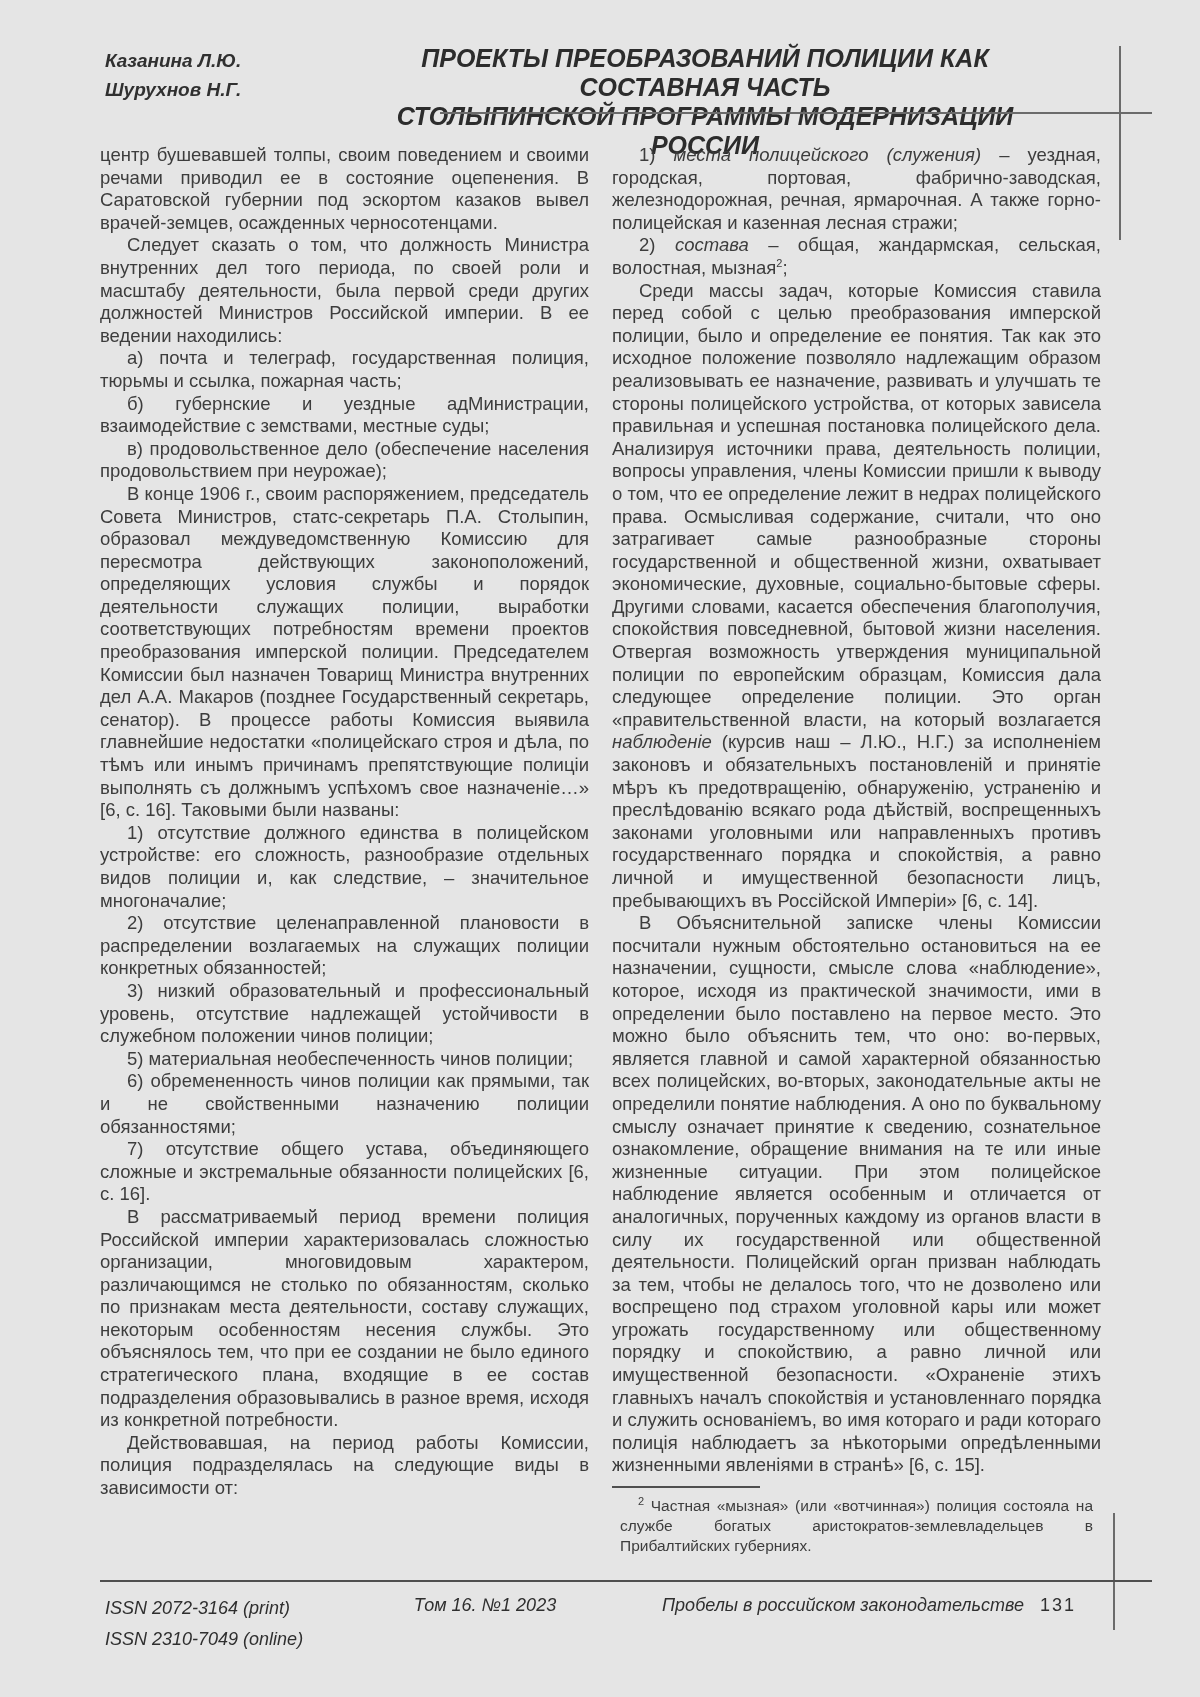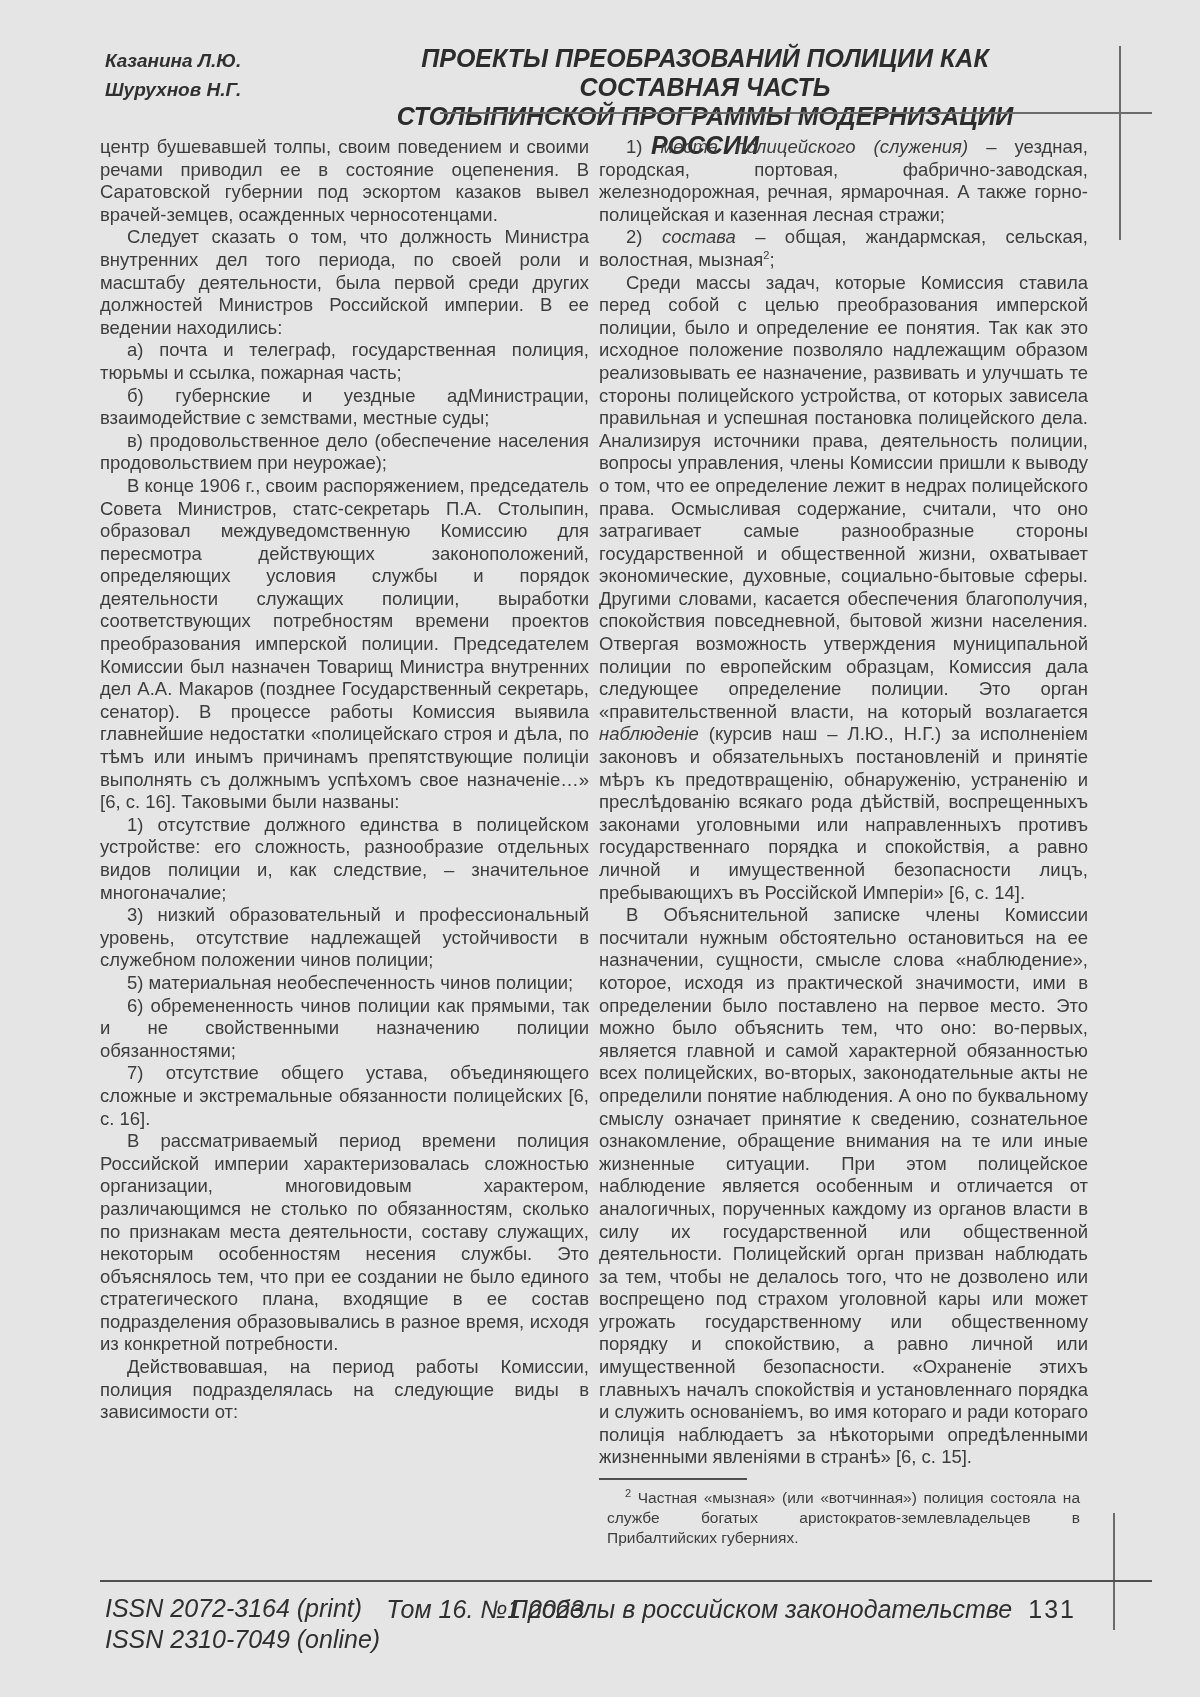--- a/index.html
+++ b/index.html
@@ -14,36 +14,36 @@
   }
   .title{
     position:absolute;left:350px;top:44px;width:710px;text-align:center;
     font-style:italic;font-weight:bold;font-size:25px;line-height:29px;color:#2c2c2c;
   }
   .title-rule{position:absolute;left:440px;top:112px;width:712px;height:2px;background:#6b6b6b;}
   .vrule-top{position:absolute;left:1119px;top:46px;width:2px;height:194px;background:#6b6b6b;}
   .vrule-bottom{position:absolute;left:1113px;top:1513px;width:2px;height:117px;background:#6b6b6b;}
   
   .columns{
-    position:absolute;left:100px;top:136px;width:1006px;
-    display:flex;gap:10px;
+    position:absolute;left:100px;top:144px;width:1006px;
+    display:flex;gap:23px;
   }
   .col{width:489px;text-align:justify;font-size:18.5px;line-height:22.6px;color:#3d3d3d;}
   .para{margin:0;}
   .para.ind{text-indent:27px;}
   .para em{font-style:italic;}
   sup{font-size:11px;line-height:0;vertical-align:super;}
   
   .fn-sep{width:148px;height:0;border-top:2px solid #4f4f4f;margin:9px 0 5px 0;}
   .footnote{margin:8px;font-size:15.5px;line-height:20px;text-align:justify;text-indent:18px;}
   
   .footer-rule{position:absolute;left:100px;top:1580px;width:1052px;height:2px;background:#4f4f4f;}
   .footer{
     position:absolute;left:105px;top:1591px;width:1000px;height:70px;
-    font-style:italic;font-size:25px;color:#2f2f2f;text-decoration:underline;
+    font-style:italic;font-size:18px;color:#2f2f2f;text-decoration:underline;
   }
   .issn{position:absolute;left:0;top:2px;line-height:31px;}
   .volume{position:absolute;left:280px;top:4px;width:200px;text-align:center;}
   .jwrap{position:absolute;right:29px;top:4px;white-space:nowrap;}
   .pageno{font-style:normal;margin-left:16px;letter-spacing:2px;}
 </style>
 </head>
 <body>
 
 <div class="page">
@@ -63,20 +63,21 @@
 
   <div class="columns">
     <div class="col">
         <p class="para"><span>центр бушевавшей толпы, своим поведением и своими речами приводил ее в состояние оцепенения. В Саратовской губернии под эскортом казаков вывел врачей-земцев, осажденных черносотенцами.</span></p>
         <p class="para ind"><span>Следует сказать о том, что должность Министра внутренних дел того периода, по своей роли и масштабу деятельности, была первой среди других должностей Министров Российской империи. В ее ведении находились:</span></p>
         <p class="para ind"><span>а) почта и телеграф, государственная полиция, тюрьмы и ссылка, пожарная часть;</span></p>
         <p class="para ind"><span>б) губернские и уездные адМинистрации, взаимодействие с земствами, местные суды;</span></p>
         <p class="para ind"><span>в) продовольственное дело (обеспечение населения продовольствием при неурожае);</span></p>
         <p class="para ind"><span>В конце 1906 г., своим распоряжением, председатель Совета Министров, статс-секретарь П.А. Столыпин, образовал междуведомственную Комиссию для пересмотра действующих законоположений, определяющих условия службы и порядок деятельности служащих полиции, выработки соответствующих потребностям времени проектов преобразования имперской полиции. Председателем Комиссии был назначен Товарищ Министра внутренних дел А.А. Макаров (позднее Государственный секретарь, сенатор). В процессе работы Комиссия выявила главнейшие недостатки «полицейскаго строя и дѣла, по тѣмъ или инымъ причинамъ препятствующие полиціи выполнять съ должнымъ успѣхомъ свое назначеніе…» [6, с. 16]. Таковыми были названы:</span></p>
         <p class="para ind"><span>1) отсутствие должного единства в полицейском устройстве: его сложность, разнообразие отдельных видов полиции и, как следствие, – значительное многоначалие;</span></p>
+        <p class="para ind"><span>2) отсутствие целенаправленной плановости в распределении возлагаемых на служащих полиции конкретных обязанностей;</span></p>
         <p class="para ind"><span>3) низкий образовательный и профессиональный уровень, отсутствие надлежащей устойчивости в служебном положении чинов полиции;</span></p>
         <p class="para ind"><span>5) материальная необеспеченность чинов полиции;</span></p>
         <p class="para ind"><span>6) обремененность чинов полиции как прямыми, так и не свойственными назначению полиции обязанностями;</span></p>
         <p class="para ind"><span>7) отсутствие общего устава, объединяющего сложные и экстремальные обязанности полицейских [6, с. 16].</span></p>
         <p class="para ind"><span>В рассматриваемый период времени полиция Российской империи характеризовалась сложностью организации, многовидовым характером, различающимся не столько по обязанностям, сколько по признакам места деятельности, составу служащих, некоторым особенностям несения службы. Это объяснялось тем, что при ее создании не было единого стратегического плана, входящие в ее состав подразделения образовывались в разное время, исходя из конкретной потребности.</span></p>
         <p class="para ind"><span>Действовавшая, на период работы Комиссии, полиция подразделялась на следующие виды в зависимости от:</span></p>
       </div>
     <div class="col">
       <div>
           <p class="para ind"><span>1) </span><em>места полицейского (служения)</em><span> – уездная, городская, портовая, фабрично-заводская, железнодорожная, речная, ярмарочная. А также горно-полицейская и казенная лесная стражи;</span></p>

